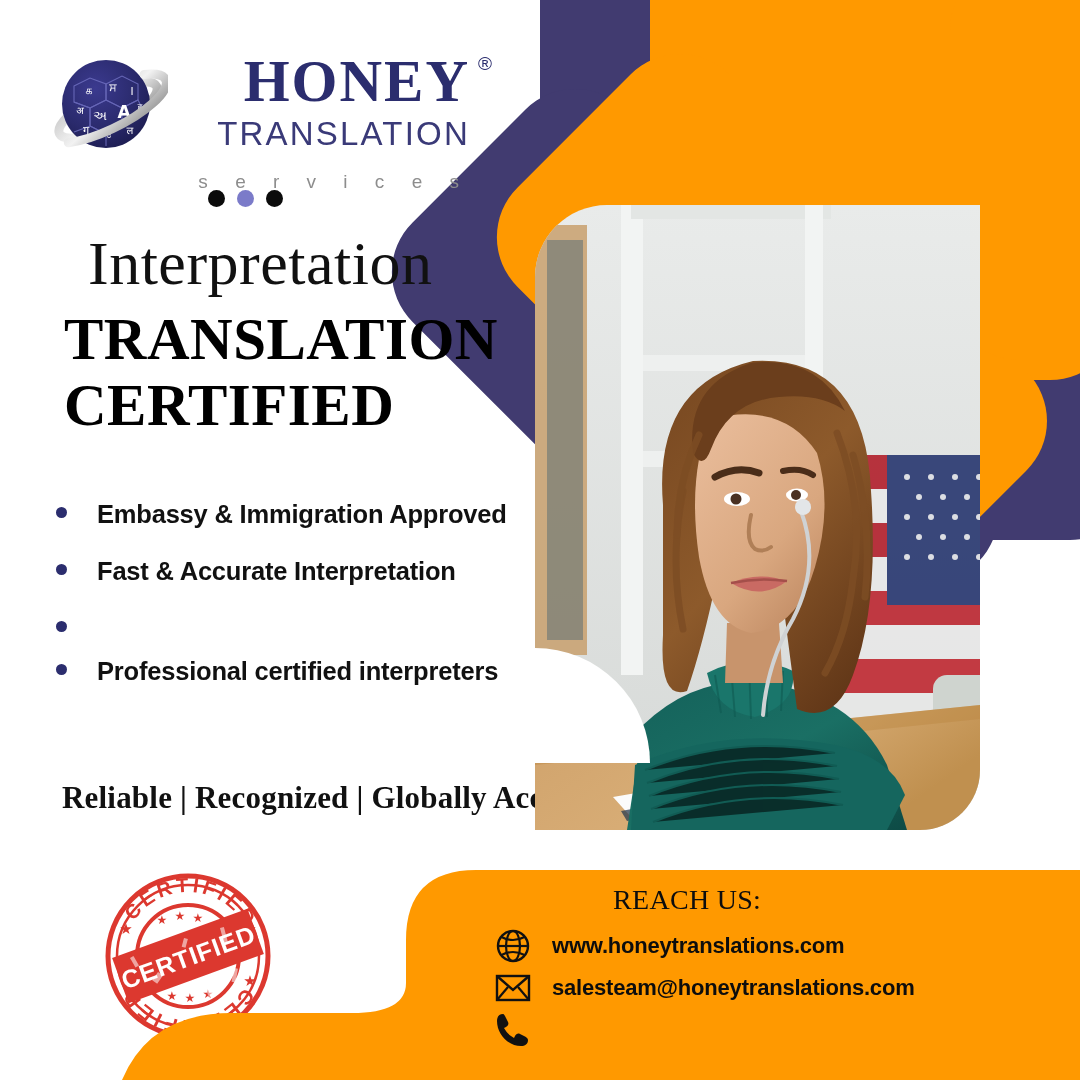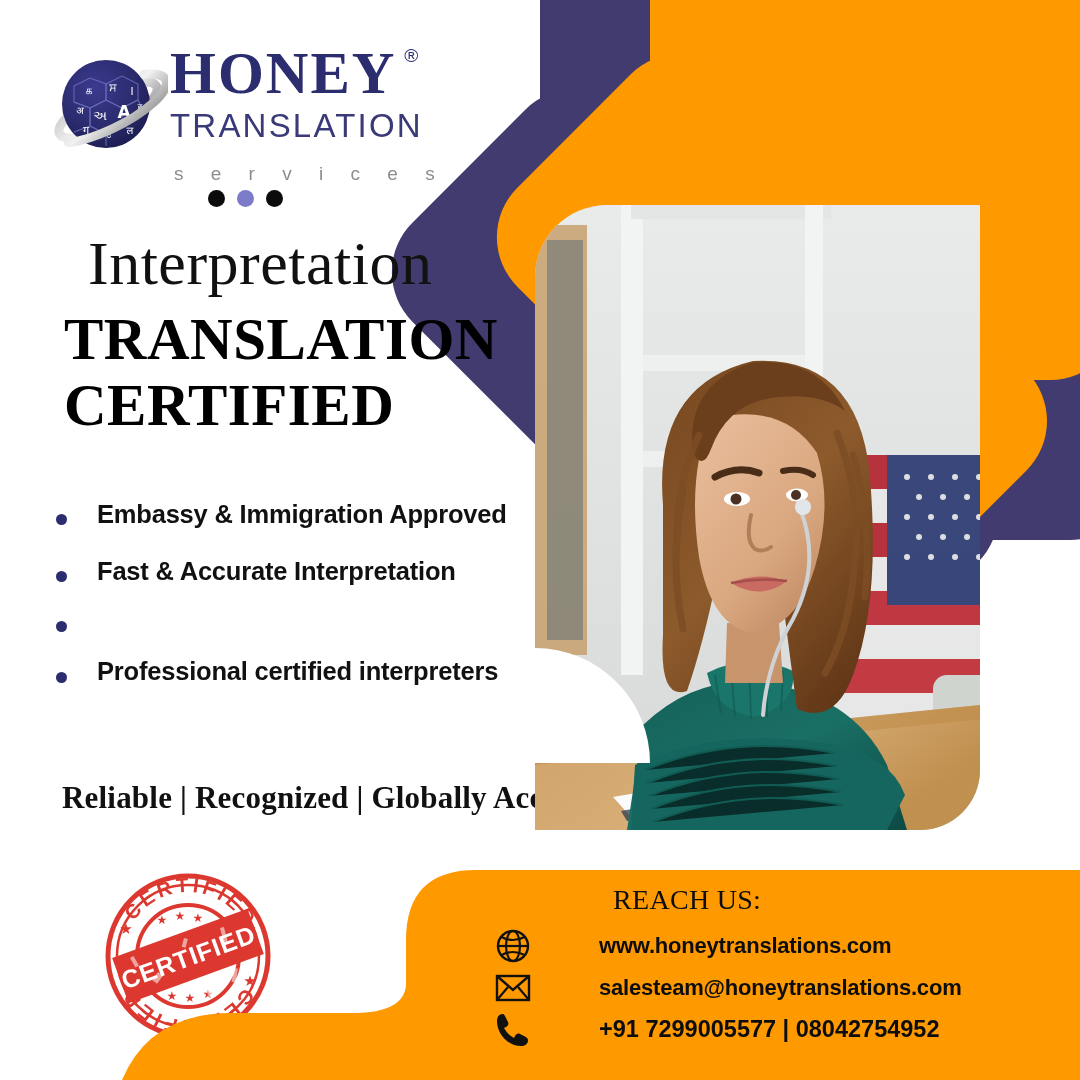--- a/index.html
+++ b/index.html
@@ -11,21 +11,21 @@
     position:relative;
   }
   .canvas { position:relative; width:1080px; height:1080px; overflow:hidden; background:#fff; }
 
   
   .shape-layer { position:absolute; inset:0; pointer-events:none; }
 
   
   .logo-block { position:absolute; left:52px; top:44px; width:420px; height:150px; }
   .globe-wrap { position:absolute; left:0; top:6px; width:116px; height:116px; }
-  .logo-text { position:absolute; left:118px; top:0px; width:300px; }
+  .logo-text { position:absolute; left:118px; top:8px; width:300px;text-align:right; }
   .logo-honey {
     font-family:"Liberation Serif", serif;
     font-weight:700;
     font-size:59px;
     letter-spacing:2px;
     color:#2b2d6e;
     line-height:1.0;
     position:relative;
     display:inline-block;
   }
@@ -71,21 +71,21 @@
     font-weight:700;
     font-size:59px;
     line-height:1.12;
     color:#000;
     letter-spacing:0.5px;
     margin-top:12px;
   }
 
   
   .bullets { position:absolute; left:56px; top:496px; width:500px; }
-  .bullet-row { display:flex; align-items:center; margin-bottom:21px; }
+  .bullet-row { display:flex; align-items:flex-start; margin-bottom:21px; }
   .bullet-dot {
     width:11px; height:11px; border-radius:50%;
     margin-top:11px; margin-right:30px; flex:0 0 auto;
   }
   .bullet-text {
     font-family:"Liberation Sans", sans-serif;
     font-weight:700;
     font-size:25.5px;
     line-height:1.42;
     color:#111;
@@ -144,21 +144,20 @@
     display:flex; align-items:center; justify-content:center;
     margin-right:18px;
   }
   .contact-text {
     font-family:"Liberation Sans", sans-serif;
     font-weight:700;
     font-size:22px;
     color:#0d0d0d;
     line-height:1.24;
     letter-spacing:-0.2px;
-    margin-left:47px;
   }
   .contact-text.phone { font-size:23.5px; letter-spacing:0px; }
 </style>
 </head>
 <body>
 
 <div class="canvas">
 
   <svg class="shape-layer" width="1080" height="1080" viewBox="0 0 1080 1080">
     <defs>
@@ -513,18 +512,17 @@
 
     <div class="contact-row" style="margin-top:10px">
       <span class="contact-icon">
         <svg width="34" height="36" viewBox="0 0 34 36">
           <path d="M7 2 C3 2 1 5 1 9 C1 22 12 34 25 34 C29 34 32 32 32 28
                    C32 26 30 25 28 24 L24 22 C22 21 20 22 19 24 L18 26
                    C13 23 11 21 8 16 L10 15 C12 14 13 12 12 10 L10 6
                    C9 4 8 2 7 2 Z" fill="#111"></path>
         </svg>
       </span>
-      <span class="contact-text phone">+91 7299005577  |  08042754952</span>
     </div>
 
   </div>
 
 </div>
 
 </body></html>

